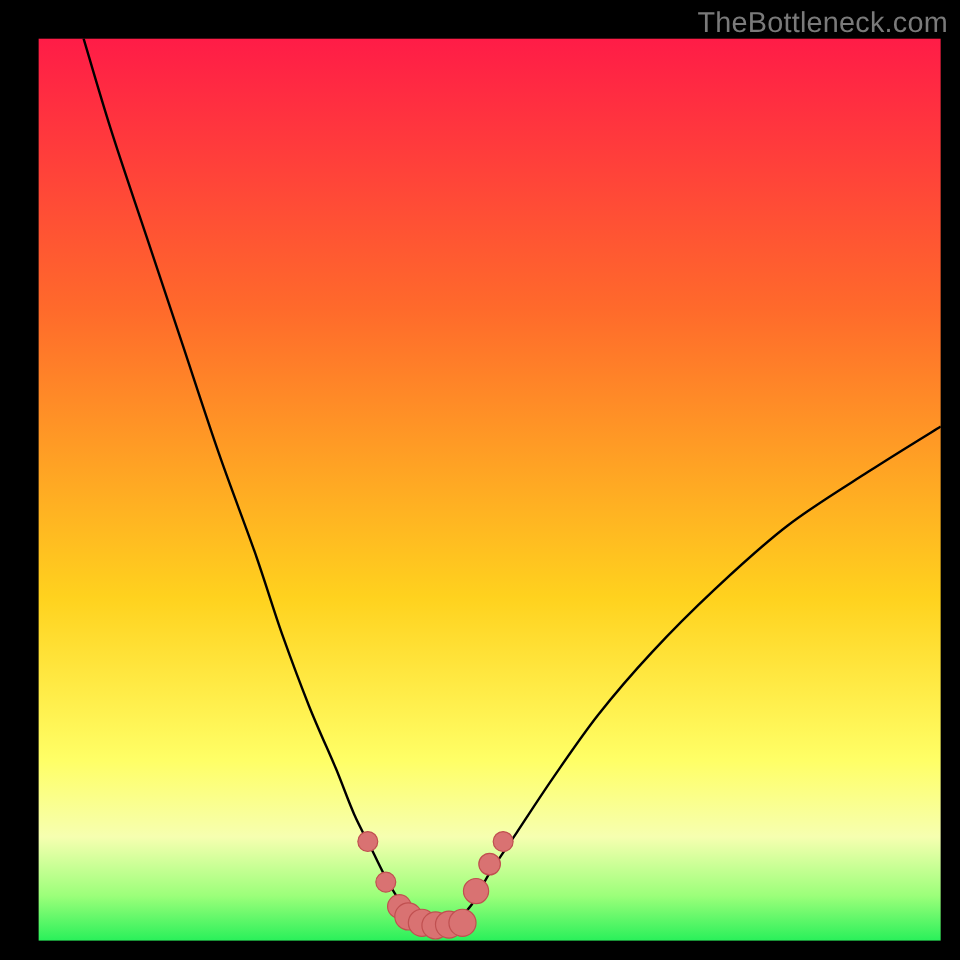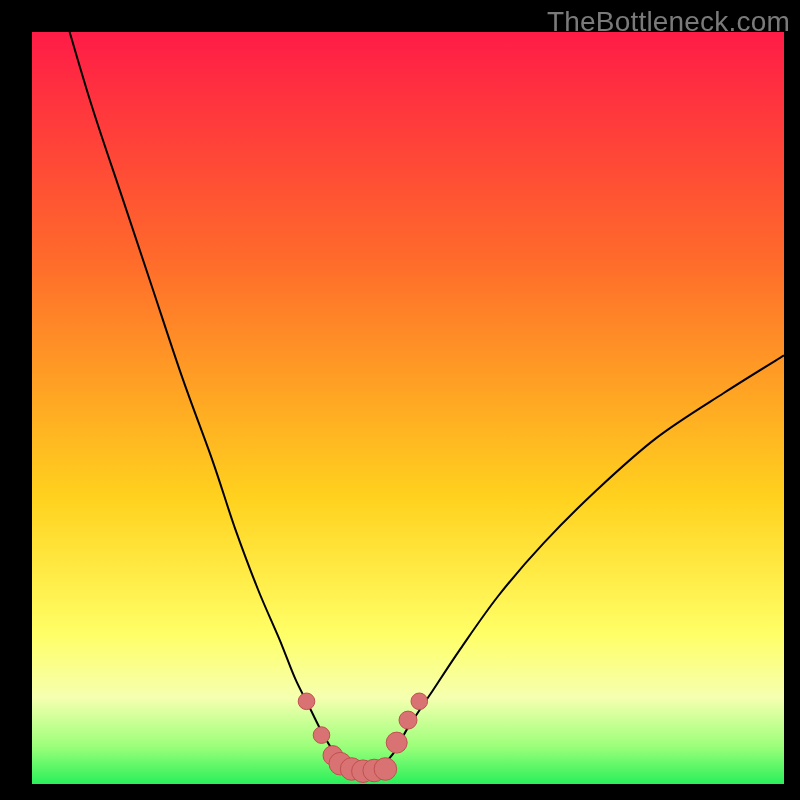--- a/index.html
+++ b/index.html
@@ -14,21 +14,21 @@
   .frame {
     position: absolute;
     inset: 0;
     background: #000;
   }
   .watermark {
     position: absolute;
     top: 6px;
     right: 10px;
     color: #7a7a7a;
-    font-size: 28px;
+    font-size: 24px;
     font-weight: 500;
     letter-spacing: 0.2px;
     z-index: 5;
   }
   .plot-outer {
     position: absolute;
     left: 32px;
     top: 32px;
     width: 752px;
     height: 752px;

